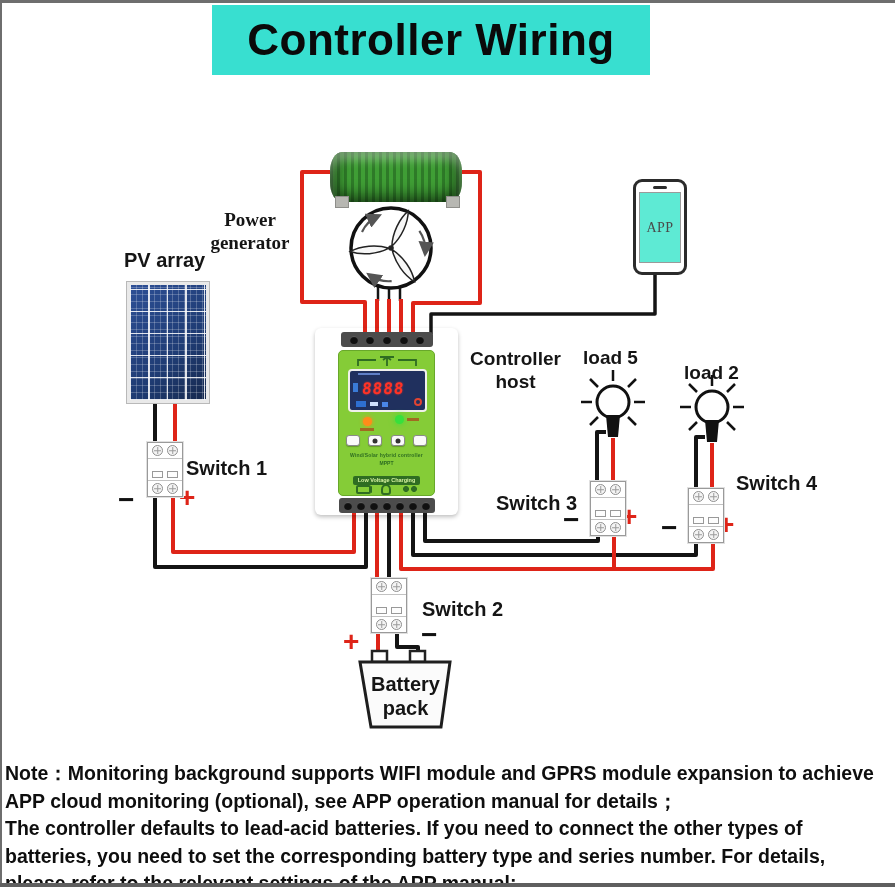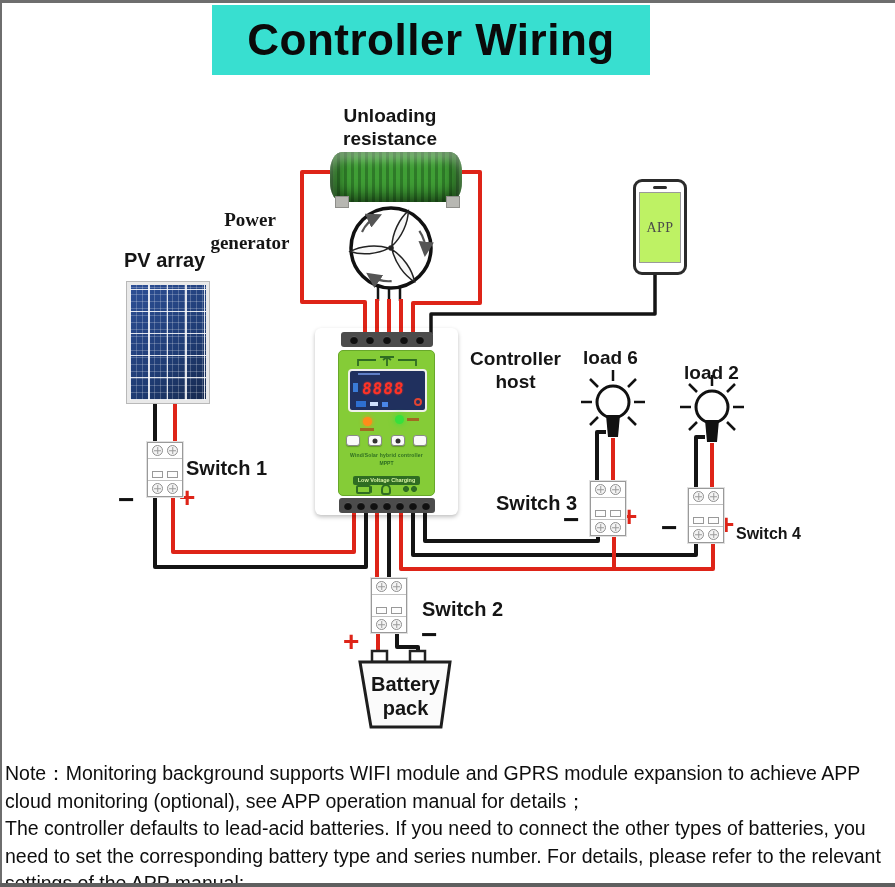--- a/index.html
+++ b/index.html
@@ -31,21 +31,21 @@
   .resistor{position:absolute;left:330px;top:152px;width:132px;height:50px;border-radius:12px/20px;
     background:repeating-linear-gradient(90deg,#2e7a28 0 3px,var(--resistor-body) 3px 7px);
     box-shadow:inset 0 8px 10px rgba(255,255,255,.35), inset 0 -10px 12px rgba(0,0,0,.35),
                inset 12px 0 8px rgba(0,0,0,.25), inset -12px 0 8px rgba(0,0,0,.25);}
   .res-foot{position:absolute;width:12px;height:10px;background:#b7b7b2;border:1px solid #8e8e8a;top:196px;}
 
   
   .phone{position:absolute;left:633px;top:179px;width:48px;height:90px;border:3px solid #2b2b2b;
          border-radius:9px;background:#fff;}
   .phone .speaker{position:absolute;left:50%;top:4px;transform:translateX(-50%);width:14px;height:2.5px;background:#2b2b2b;border-radius:2px;}
-  .phone .screen{position:absolute;left:3px;right:3px;top:10px;bottom:9px;background:#bef264;border:1.5px solid #9a9a9a;
+  .phone .screen{position:absolute;left:3px;right:3px;top:10px;bottom:9px;background:#5eead4;border:1.5px solid #9a9a9a;
                  display:flex;align-items:center;justify-content:center;
                  font-family:"Liberation Serif",serif;font-size:14px;color:#4a4a4a;letter-spacing:.5px;}
 
   
   .pv{position:absolute;left:127px;top:282px;width:76px;height:115px;border:3px solid #e9e9e9;outline:1px solid #b9b9b9;
       background:
         repeating-linear-gradient(90deg,rgba(255,255,255,.85) 0 1.5px,transparent 1.5px 18.5px),
         repeating-linear-gradient(0deg,rgba(255,255,255,.85) 0 1.5px,transparent 1.5px 22px),
         repeating-linear-gradient(90deg,rgba(255,255,255,.22) 0 1px,transparent 1px 6px),
         repeating-linear-gradient(0deg,rgba(255,255,255,.22) 0 1px,transparent 1px 7px),
@@ -103,21 +103,21 @@
   .ic-batt{width:15px;height:9px;border-radius:2px;box-shadow:2px 0 0 -1px #2f6d22;}
   .ic-lamp{width:10px;height:11px;border-radius:50% 50% 3px 3px;}
   .ic-bulbs{width:16px;height:10px;border:none;background:
       radial-gradient(circle 3px at 4px 5px,#2f6d22 95%,transparent),
       radial-gradient(circle 3px at 12px 5px,#2f6d22 95%,transparent);}
 
   
   .bat-text{position:absolute;left:363px;top:672px;width:85px;text-align:center;font-weight:bold;font-size:20px;line-height:24px;color:#151515;}
 
   .note{position:absolute;left:5px;top:760px;width:886px;font-size:19.5px;line-height:27.5px;color:#0e0e0e;}
-  .note p{margin:0;}
+  .note p{margin:0;font-weight:bold;}
 </style>
 </head>
 <body>
 
 <div class="canvas">
 
   <div class="banner">Controller Wiring</div>
 
   <svg class="wires" width="895" height="887" viewBox="0 0 895 887">
     <defs>
@@ -200,30 +200,29 @@
       <path d="M705 420 L719 420 L717 442 L707 442 Z" fill="#111"></path>
     </g>
 
     <g>
       <rect x="372" y="651" width="15" height="11" fill="#fff" stroke="#222" stroke-width="2.5"></rect>
       <rect x="410" y="651" width="15" height="11" fill="#fff" stroke="#222" stroke-width="2.5"></rect>
       <polygon points="360,662 450,662 441,727 371,727" fill="#fbfbfb" stroke="#1e1e1e" stroke-width="3"></polygon>
     </g>
   </svg>
 
-  <div class="lbl" style="left:330px;top:104px;width:120px;">Unloading resistance</div>
   <div class="lbl" style="left:200px;top:208px;width:100px;font-family:Liberation Serif, serif;">Power generator</div>
   <div class="lbl nowrap" style="left:124px;top:249px;text-align:left;font-size:20px;">PV array</div>
   <div class="lbl" style="left:463px;top:335px;width:105px;margin-top:12px;">Controller host</div>
-  <div class="lbl nowrap" style="left:583px;top:346px;">load 6</div>
+  <div class="lbl nowrap" style="left:583px;top:346px;">load 5</div>
   <div class="lbl nowrap" style="left:684px;top:361px;">load 2</div>
   <div class="lbl nowrap" style="left:186px;top:457px;font-size:20px;">Switch 1</div>
   <div class="lbl nowrap" style="left:422px;top:598px;font-size:20px;">Switch 2</div>
   <div class="lbl nowrap" style="left:496px;top:492px;font-size:20px;">Switch 3</div>
-  <div class="lbl nowrap" style="left:736px;top:522px;font-size:16px;">Switch 4</div>
+  <div class="lbl nowrap" style="left:736px;top:472px;font-size:20px;">Switch 4</div>
 
   <span class="sign" style="left:118px;top:486px;">−</span>
   <span class="sign red" style="left:179px;top:484px;">+</span>
   <span class="sign" style="left:563px;top:506px;">−</span>
   <span class="sign red" style="left:621px;top:503px;">+</span>
   <span class="sign" style="left:661px;top:514px;">−</span>
   <span class="sign red" style="left:718px;top:511px;">+</span>
   <span class="sign red" style="left:343px;top:628px;">+</span>
   <span class="sign" style="left:421px;top:621px;">−</span>
 

